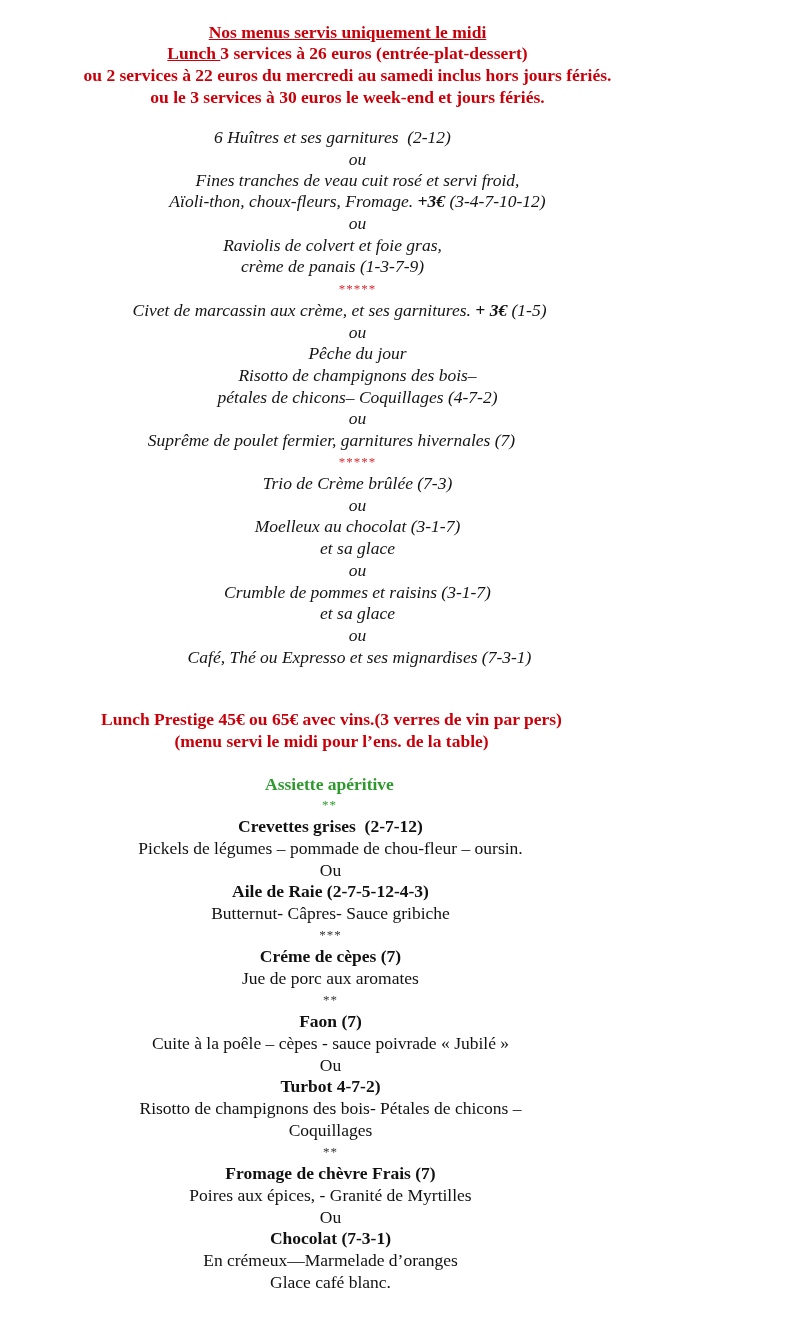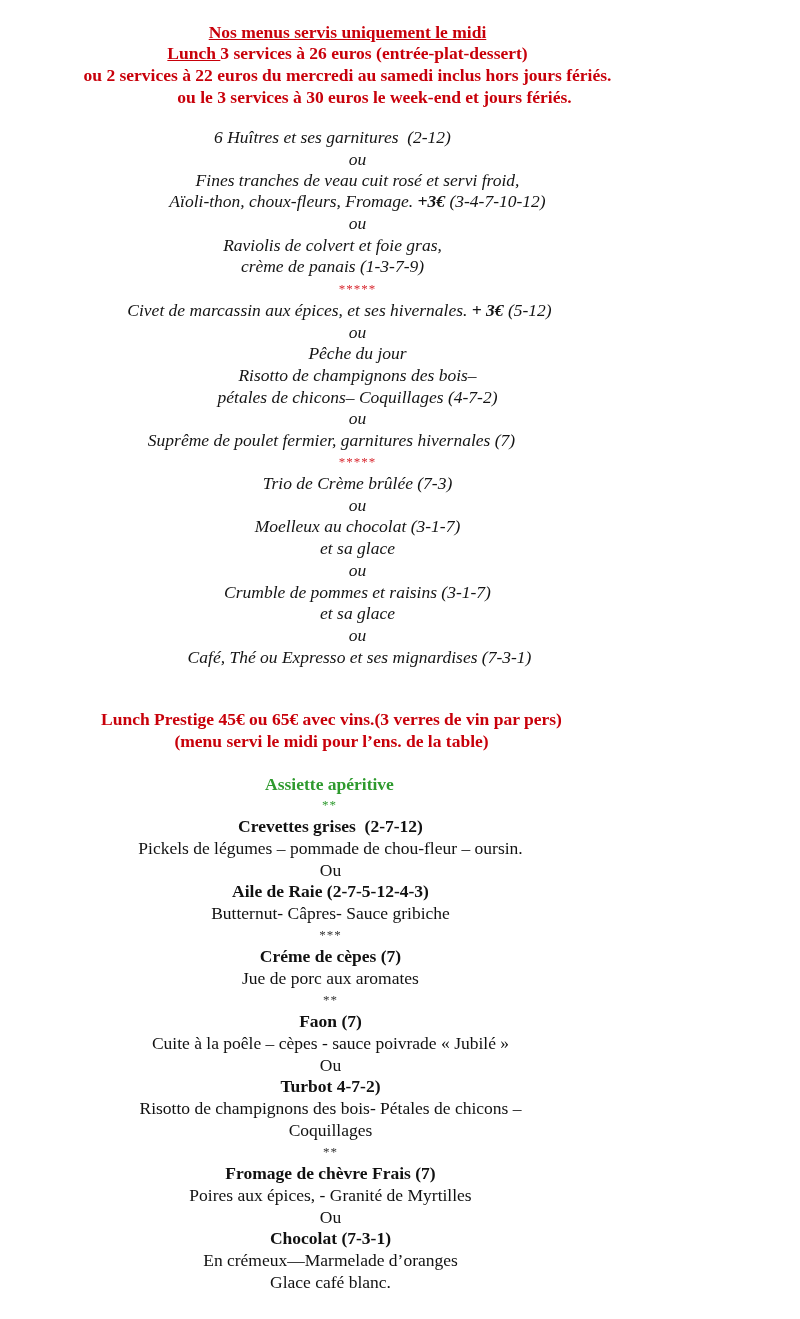--- a/index.html
+++ b/index.html
@@ -20,32 +20,32 @@
     .bi { font-weight: bold; font-style: italic; }
   </style>
 </head>
 <body>
 
 <div class="page">
 
   <div class="line hdr u" style="top:24px;">Nos menus servis uniquement le midi</div>
   <div class="line hdr" style="top:45px;"><span class="u">Lunch </span><span>3 services à 26 euros (entrée-plat-dessert)</span></div>
   <div class="line hdr" style="top:67px;text-align:center;">ou 2 services à 22 euros du mercredi au samedi inclus hors jours fériés.</div>
-  <div class="line hdr" style="top:89px;margin-left:27px;">ou le 3 services à 30 euros le week-end et jours fériés.</div>
+  <div class="line hdr" style="top:89px;">ou le 3 services à 30 euros le week-end et jours fériés.</div>
 
   <div class="line it" style="top:129px; left:-15px;">6 Huîtres et ses garnitures  (2-12)</div>
   <div class="line it" style="top:151px; left:10px;">ou</div>
   <div class="line it" style="top:172px; left:10px;">Fines tranches de veau cuit rosé et servi froid,</div>
   <div class="line it" style="top:193px; left:10px;"><span>Aïoli-thon, choux-fleurs, Fromage. </span><span class="bi">+3€</span><span> (3-4-7-10-12)</span></div>
   <div class="line it" style="top:215px; left:10px;">ou</div>
   <div class="line it" style="top:237px; left:-15px;">Raviolis de colvert et foie gras,</div>
   <div class="line it" style="top:258px; left:-15px;">crème de panais (1-3-7-9)</div>
   <div class="line sep-red" style="top:282px; left:10px;">*****</div>
 
-  <div class="line it" style="top:302px; left:-8px;"><span>Civet de marcassin aux épices, et ses hivernales. </span><span class="bi">+ 3€</span><span> (5-12)</span></div>
+  <div class="line it" style="top:302px; left:-8px;"><span>Civet de marcassin aux crème, et ses garnitures. </span><span class="bi">+ 3€</span><span> (1-5)</span></div>
   <div class="line it" style="top:324px; left:10px;">ou</div>
   <div class="line it" style="top:345px; left:10px;">Pêche du jour</div>
   <div class="line it" style="top:367px; left:10px;">Risotto de champignons des bois–</div>
   <div class="line it" style="top:389px; left:10px;">pétales de chicons– Coquillages (4-7-2)</div>
   <div class="line it" style="top:410px; left:10px;">ou</div>
   <div class="line it" style="top:432px; left:-16px;">Suprême de poulet fermier, garnitures hivernales (7)</div>
   <div class="line sep-red" style="top:455px; left:10px;">*****</div>
 
   <div class="line it" style="top:475px; left:10px;">Trio de Crème brûlée (7-3)</div>
   <div class="line it" style="top:497px; left:10px;">ou</div>

